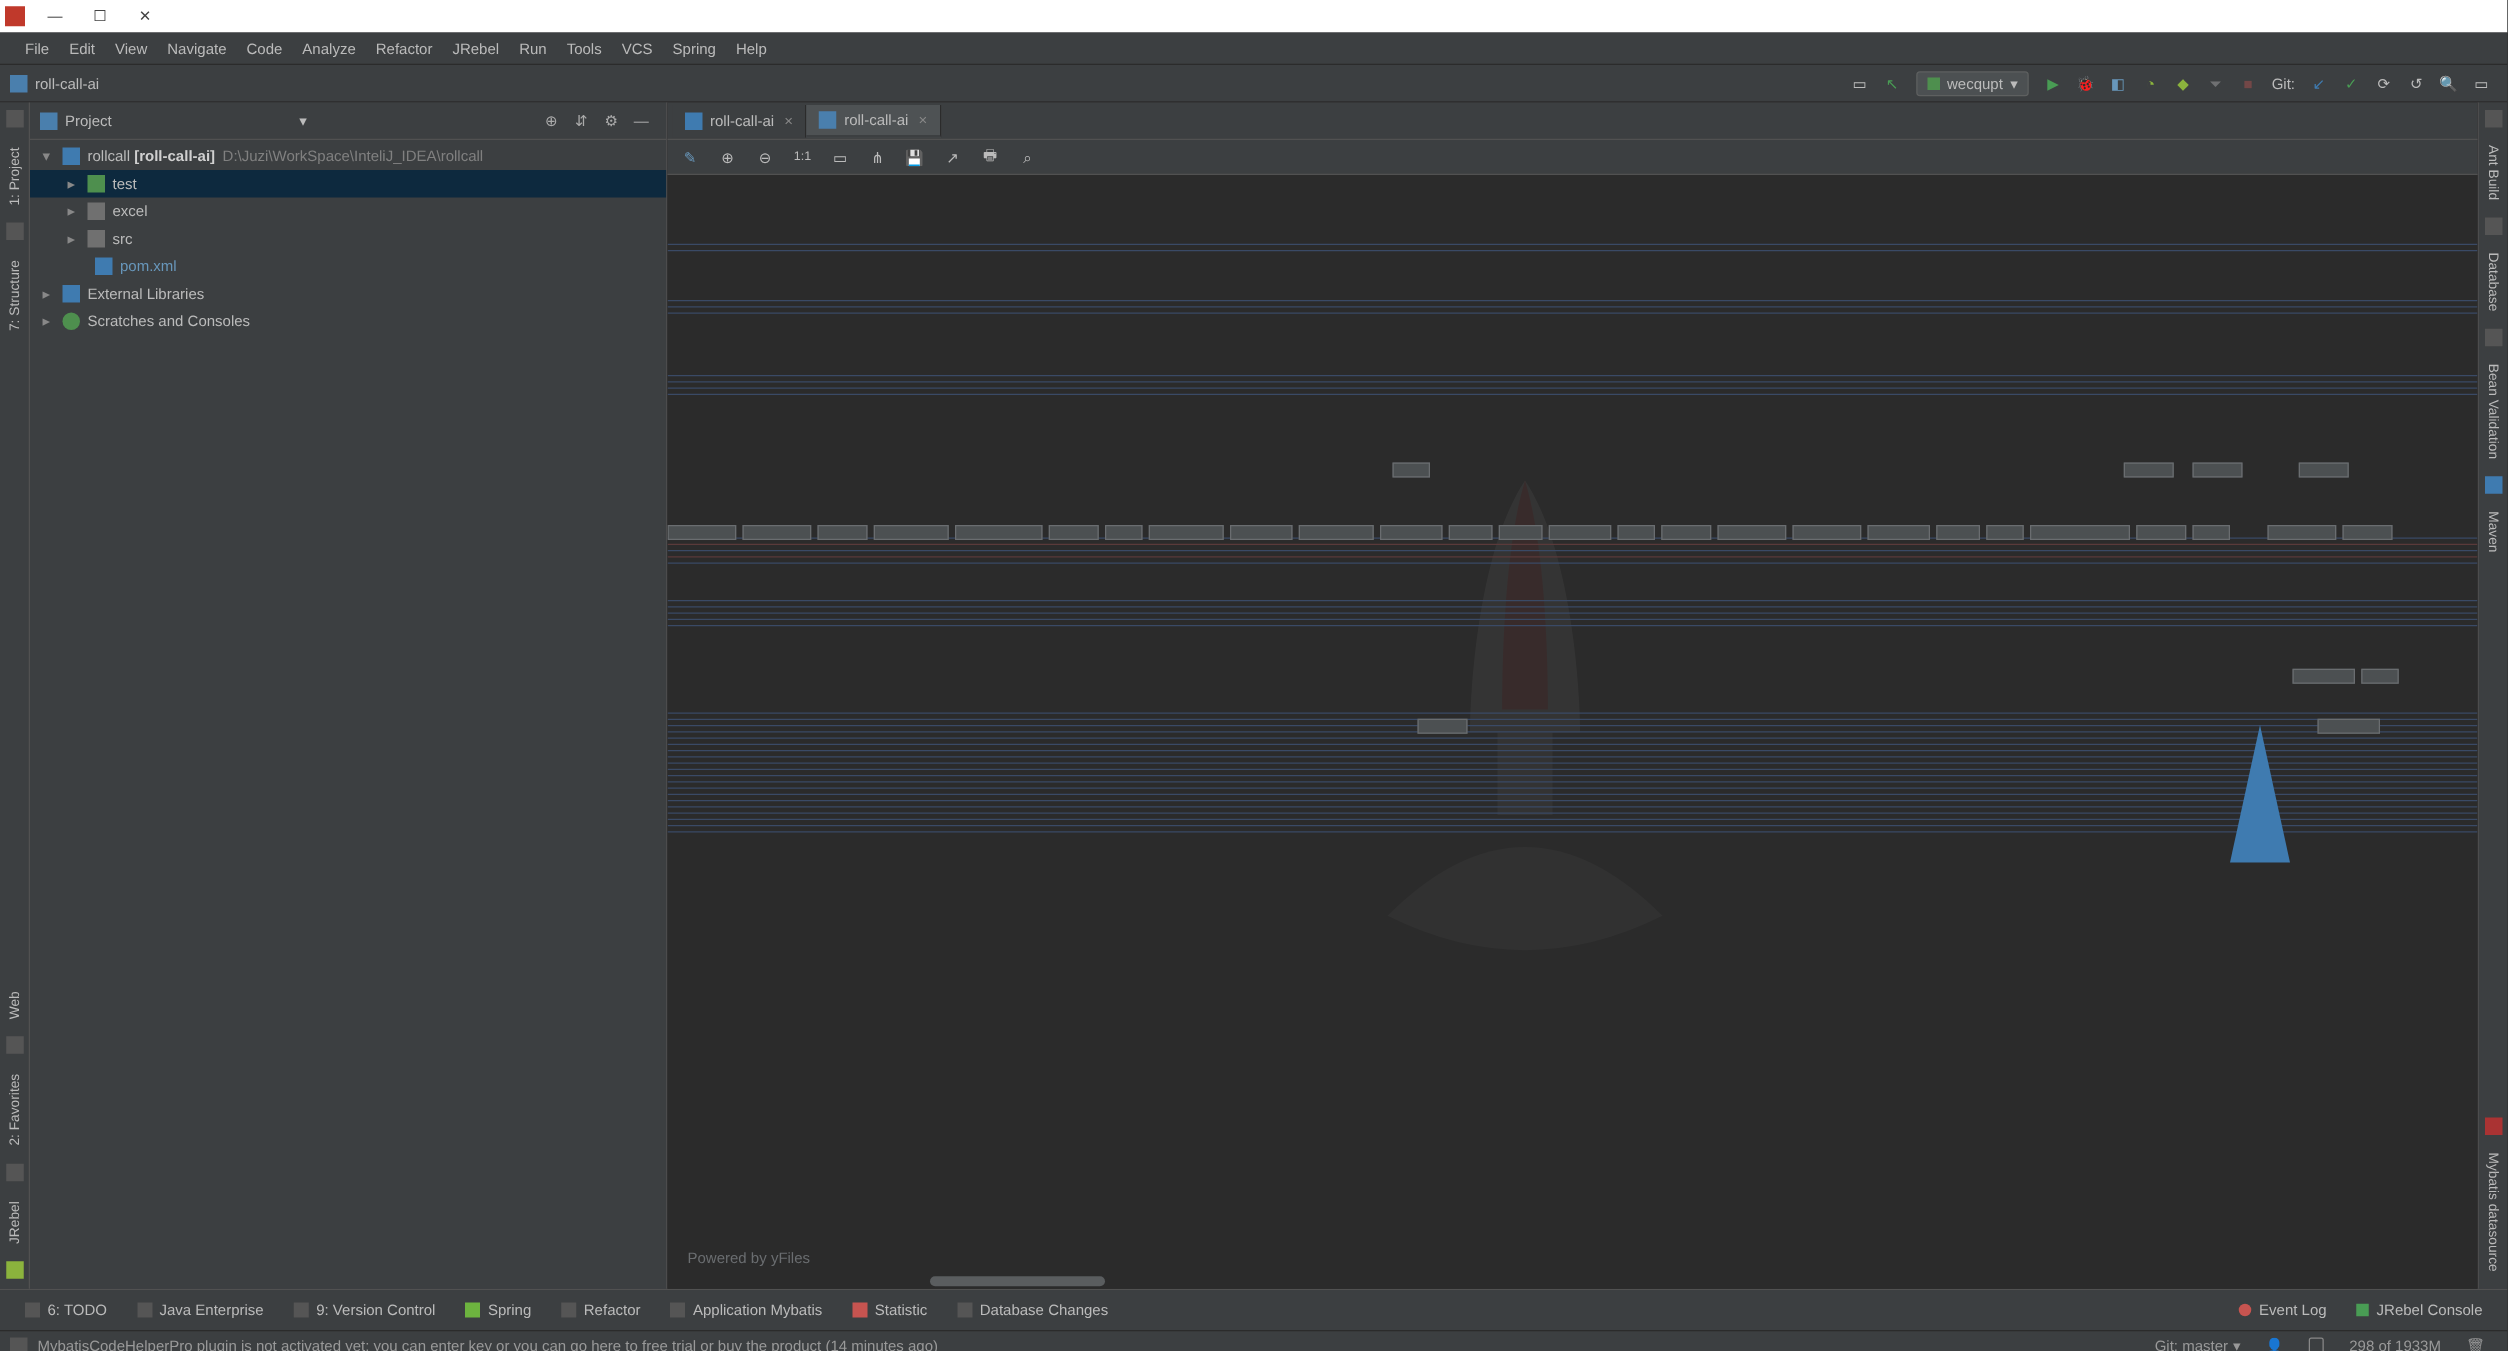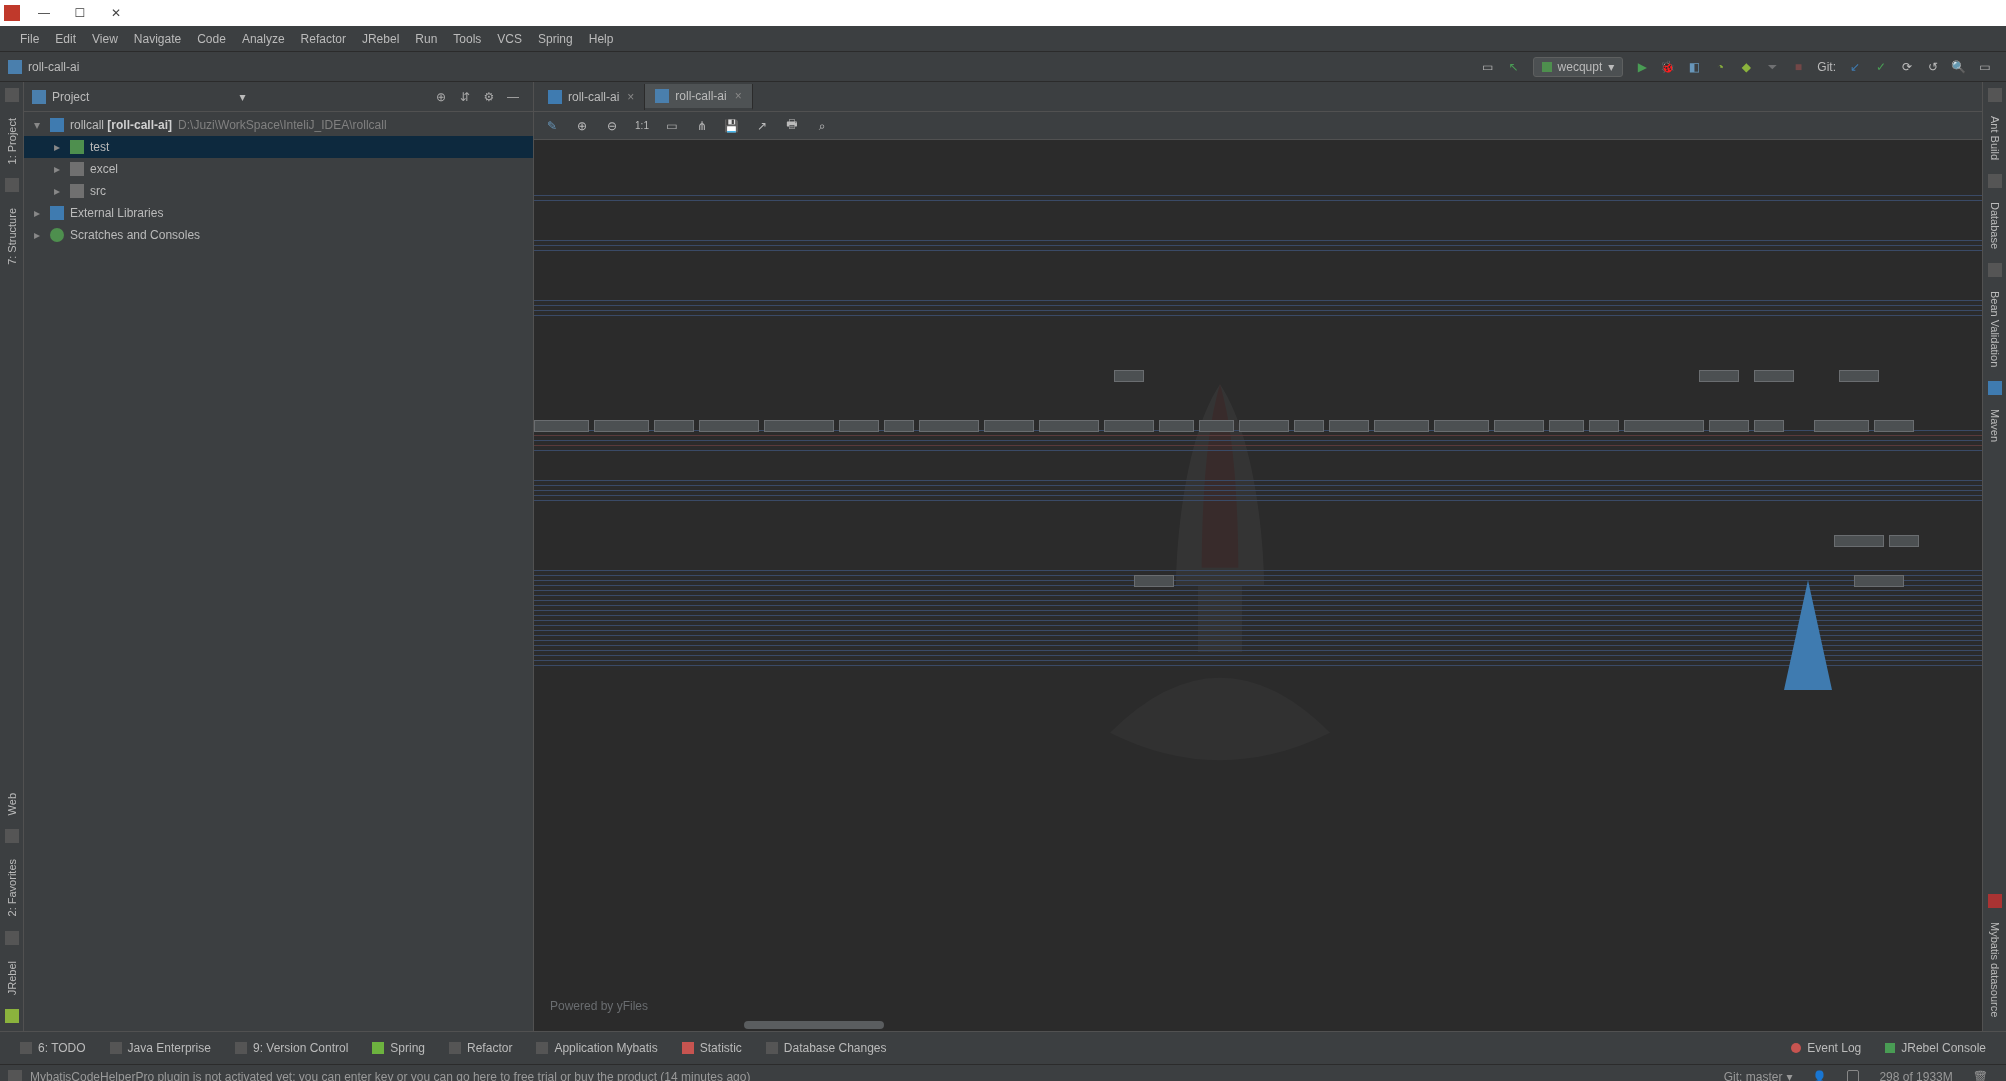--- a/index.html
+++ b/index.html
@@ -194,20 +194,24 @@
       </div>
       <div class="tree-row" style="padding-left:26px">
         <span class="arrow">▸</span>
         <span class="ticon folder-grey"></span>
         <span class="lbl">excel</span>
       </div>
       <div class="tree-row" style="padding-left:26px">
         <span class="arrow">▸</span>
         <span class="ticon folder-grey"></span>
         <span class="lbl">src</span>
+      </div>
+      <div class="tree-row" style="padding-left:46px">
+        <span class="ticon file-m"></span>
+        <span class="lbl blue">pom.xml</span>
       </div>
       <div class="tree-row">
         <span class="arrow">▸</span>
         <span class="ticon lib"></span>
         <span class="lbl">External Libraries</span>
       </div>
       <div class="tree-row">
         <span class="arrow">▸</span>
         <span class="ticon scratch"></span>
         <span class="lbl">Scratches and Consoles</span>

